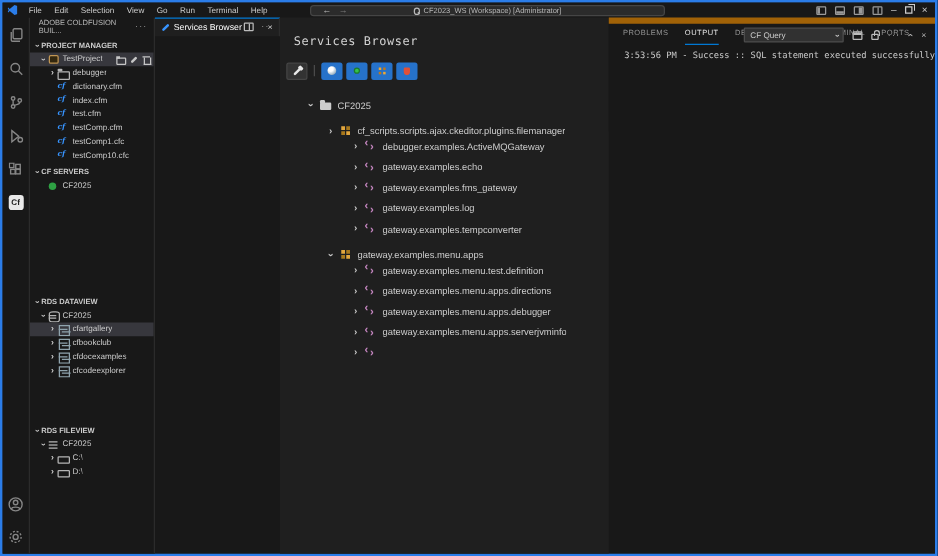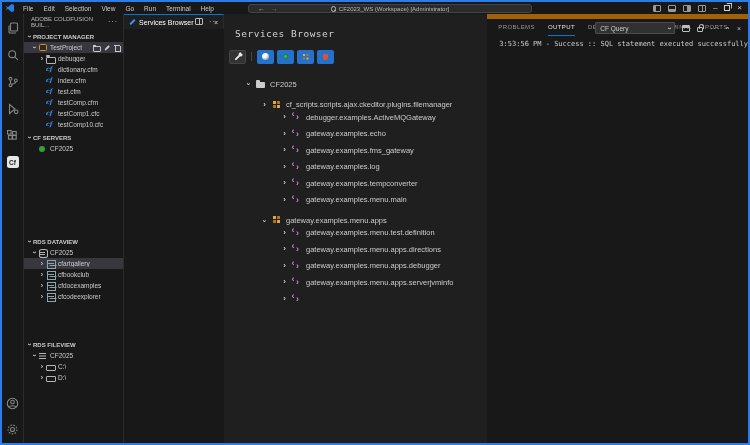--- a/index.html
+++ b/index.html
@@ -449,26 +449,20 @@
     <span class="ric i-service"></span>
     <span class="rlabel">gateway.examples.log</span>
 
   </div>
             <div class="row ind2">
     <span class="chev"></span>
     <span class="ric i-service"></span>
     <span class="rlabel">gateway.examples.tempconverter</span>
 
   </div>
-            <div class="row ind2">
-    <span class="chev"></span>
-    <span class="ric i-service"></span>
-    <span class="rlabel">gateway.examples.menu.main</span>
-
-  </div>
             <div class="row ind1">
     <span class="chev down"></span>
     <span class="ric i-package"></span>
     <span class="rlabel">gateway.examples.menu.apps</span>
 
   </div>
             <div class="row ind2">
     <span class="chev"></span>
     <span class="ric i-service"></span>
     <span class="rlabel">gateway.examples.menu.test.definition</span>

